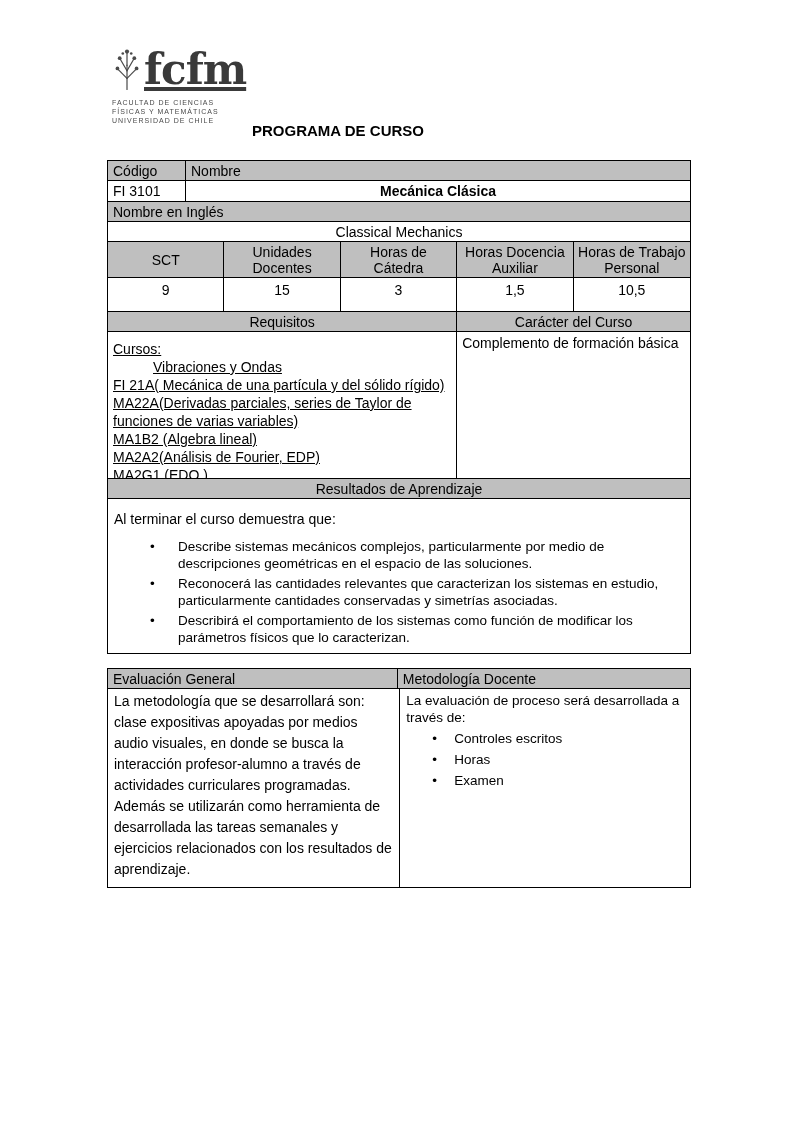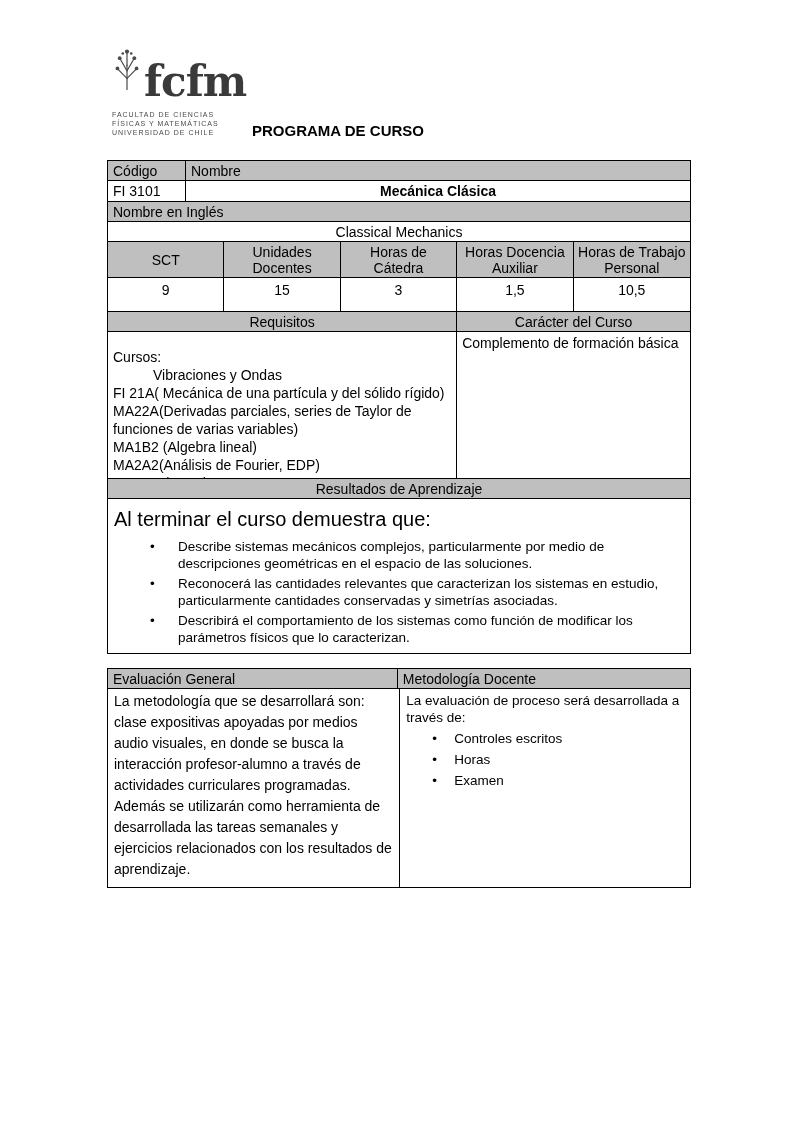--- a/index.html
+++ b/index.html
@@ -11,21 +11,21 @@
   }
   .page { position:relative; width:800px; height:1132px; background:#fff; overflow:hidden; }
 
   
   .logo { position:absolute; left:112px; top:44px; width:150px; }
   .logo-top { display:flex; align-items:flex-start; }
   .logo-tree { width:30px; height:44px; margin-top:2px; }
   .logo-brand {
     font-family:"DejaVu Serif", serif; font-weight:bold;
     font-size:42px; line-height:52px; color:#3a3a3a; letter-spacing:-1px;
-    margin-left:2px; margin-top:12px;
+    margin-left:2px; margin-top:0;text-decoration:underline;
   }
   .logo-caption { margin-top:2px; font-size:7px; line-height:9px; letter-spacing:1px; color:#4a4a4a; }
 
   
   .doc-title {
     position:absolute; top:122px; left:0; width:676px;
     text-align:center; font-weight:bold; font-size:15px;
   }
 
   
@@ -53,27 +53,27 @@
   .w50-left  { flex:0 0 50.2%; }
   .w50-right { flex:0 0 49.8%; }
 
   .hdr2 {
     height:36px; display:flex; flex-direction:column;
     align-items:center; justify-content:center;
     text-align:center; line-height:16px; padding:1px 3px;
   }
   .vals { height:34px; text-align:center; padding-top:3px; }
 
-  .req-cell { height:147px; line-height:18px; padding:16px 5px; }
+  .req-cell { height:147px; line-height:18px; padding:8px 5px;text-decoration:underline; }
   .req-line { white-space:normal; }
   .req-line.indent { padding-left:40px; }
   .car-cell { height:147px; padding:2px 5px; }
 
   .res-cell { min-height:137px; padding:12px 10px 4px 6px; }
-  .res-intro { font-size:20px; line-height:17px; }
+  .res-intro { font-size:14px; line-height:17px; }
   .blist { margin-left:30px; margin-top:10px; }
   .bullet { display:flex; margin-bottom:3px; font-size:13.5px; line-height:17px; }
   .bullet .dot { flex:0 0 34px; padding-left:6px; }
   .bullet .bt { flex:1 1 auto; }
 
   .met-cell { height:198px; padding:2px 6px; font-size:14px; line-height:21px; }
   .eva-cell { height:198px; padding:3px 6px; font-size:13.5px; line-height:17px; }
   .blist2 { margin-left:18px; margin-top:4px; }
   .blist2 .bullet { margin-bottom:4px; font-size:13.5px; }
   .blist2 .dot { flex:0 0 30px; padding-left:8px; }

